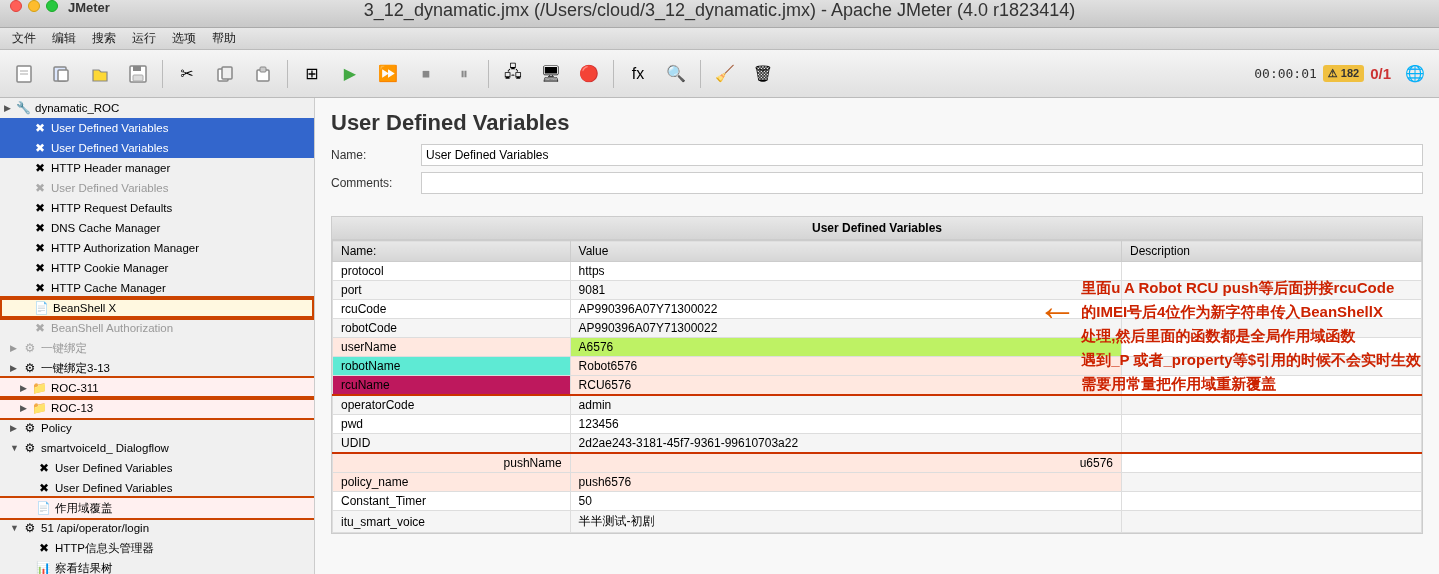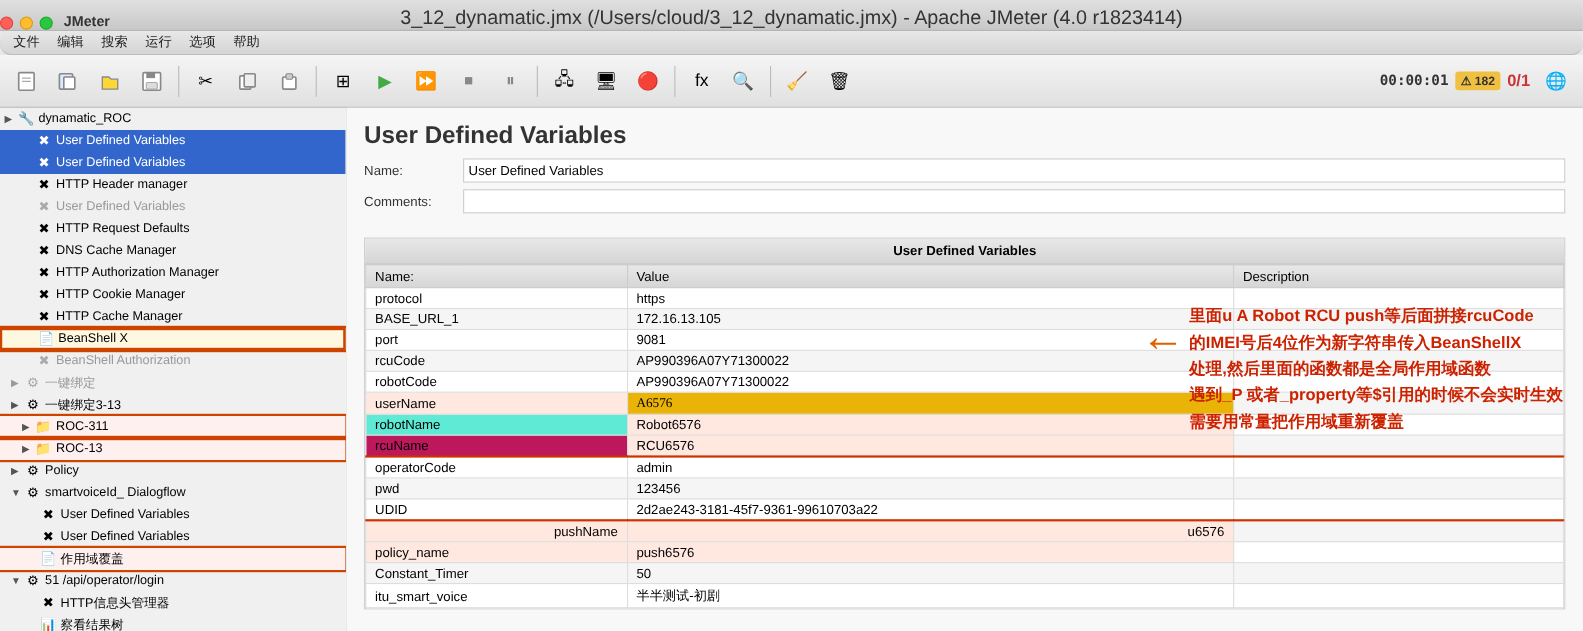--- a/index.html
+++ b/index.html
@@ -10,22 +10,22 @@
       width: 1439px;
       height: 574px;
       overflow: hidden;
     }
 
     
     .titlebar {
       background: linear-gradient(180deg, #e0e0e0, #c8c8c8);
       height: 28px;
       display: flex;
-      align-items: flex-end;
-      padding: 0 0;
+      align-items: flex-start;
+      padding: 0 10px;
       border-bottom: 1px solid #aaa;
       position: relative;
     }
     .titlebar-buttons {
       display: flex;
       gap: 6px;
       margin-right: 10px;
     }
     .tb-btn {
       width: 12px; height: 12px;
@@ -48,21 +48,20 @@
       color: #333;
       margin-right: 20px;
     }
     .menu-bar {
       display: flex;
       align-items: flex-end;
       background: linear-gradient(180deg, #e8e8e8, #d5d5d5);
       border-bottom: 1px solid #bbb;
       height: 22px;
       padding: 0 4px;
-      border-radius: 10px;
     }
     .menu-item {
       padding: 2px 8px;
       font-size: 12px;
       color: #222;
       cursor: pointer;
     }
 
     
     .toolbar {
@@ -87,21 +86,21 @@
       margin: 0 4px;
     }
     .toolbar-right {
       margin-left: auto;
       display: flex;
       align-items: center;
       gap: 6px;
     }
     .timer-display {
       font-size: 13px;
-      font-weight: bold;
+      font-weight: normal;
       color: #333;
       font-family: monospace;
     }
     .error-badge {
       background: #f0c040;
       border-radius: 3px;
       padding: 2px 5px;
       font-size: 11px;
       font-weight: bold;
       color: #333;
@@ -514,42 +513,37 @@
               <th>Description</th>
             </tr>
           </thead>
           <tbody id="table-body">
           <tr>
                 <td>protocol</td>
                 <td>https</td>
                 <td style="width: 300px;"></td>
               </tr>
               <tr>
-                <td>BASE_URL_1</td>
-                <td>172.16.13.105</td>
-                <td style="width: 300px;"></td>
-              </tr>
-              <tr>
                 <td>port</td>
                 <td>9081</td>
                 <td style="width: 300px;"></td>
               </tr>
               <tr>
                 <td>rcuCode</td>
                 <td>AP990396A07Y71300022</td>
                 <td style="width: 300px;"></td>
               </tr>
               <tr>
                 <td>robotCode</td>
                 <td>AP990396A07Y71300022</td>
                 <td style="width: 300px;"></td>
               </tr>
               <tr>
                 <td style="background: rgb(255, 232, 224);">userName</td>
-                <td style="background: #eab308; font-family: Liberation Serif, serif;">A6576</td>
+                <td style="background: #bef264;">A6576</td>
                 <td style="width: 300px;"></td>
               </tr>
               <tr>
                 <td style="background: #5eead4;">robotName</td>
                 <td style="background: rgb(255, 232, 224);">Robot6576</td>
                 <td style="width: 300px;"></td>
               </tr>
               <tr style="border-bottom: 2px solid rgb(204, 51, 0);">
                 <td style="background: #be185d;">rcuName</td>
                 <td style="background: rgb(255, 232, 224);">RCU6576</td>

